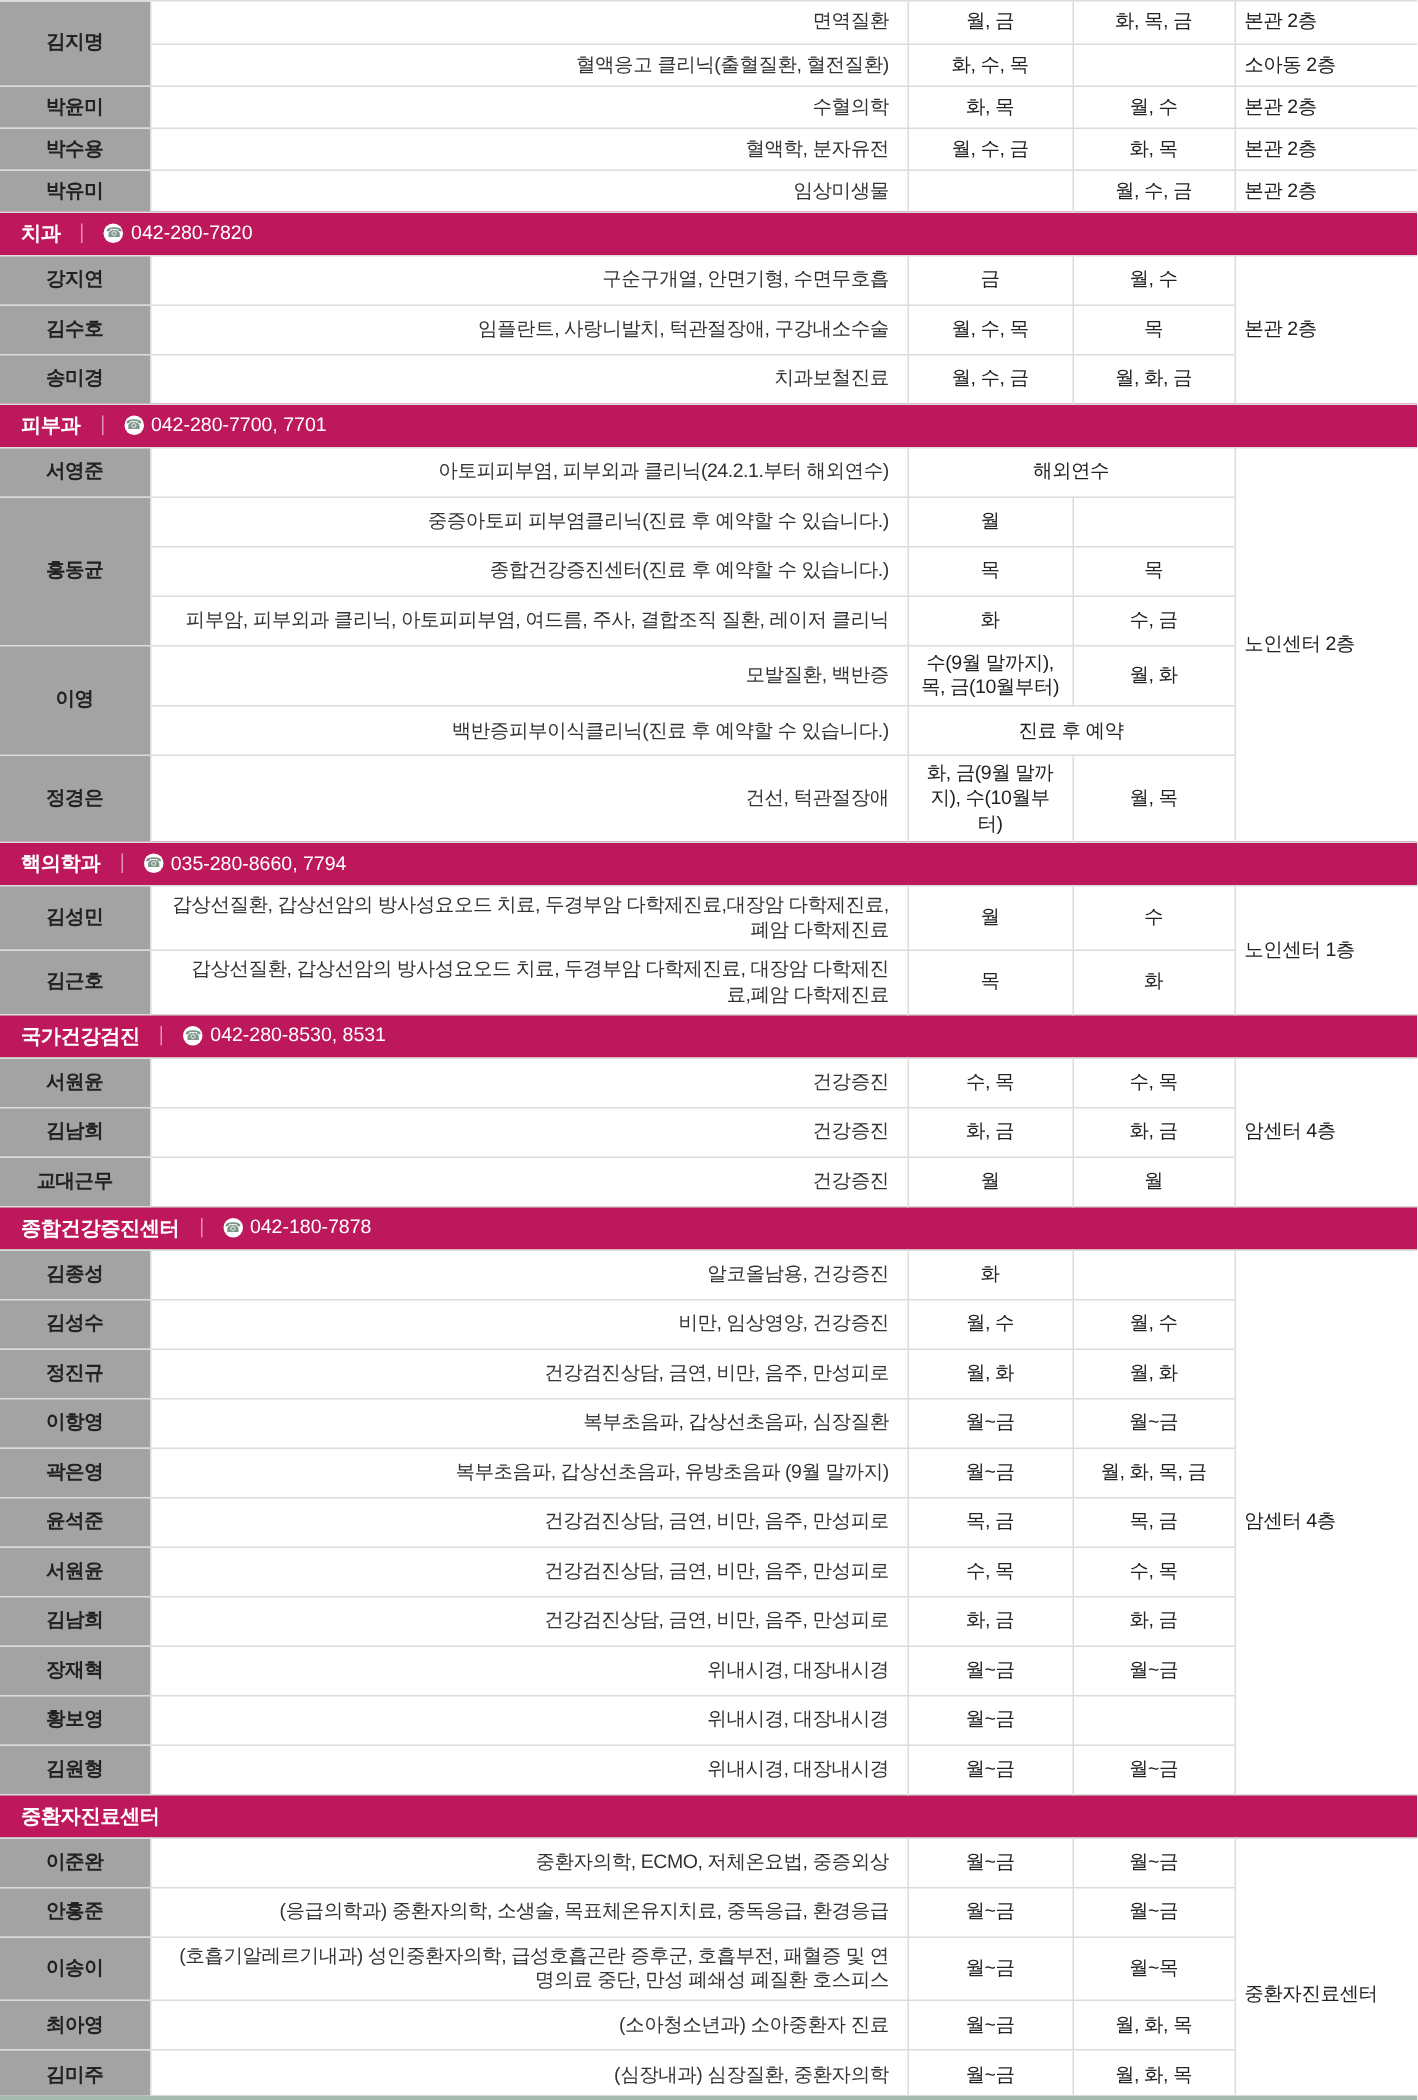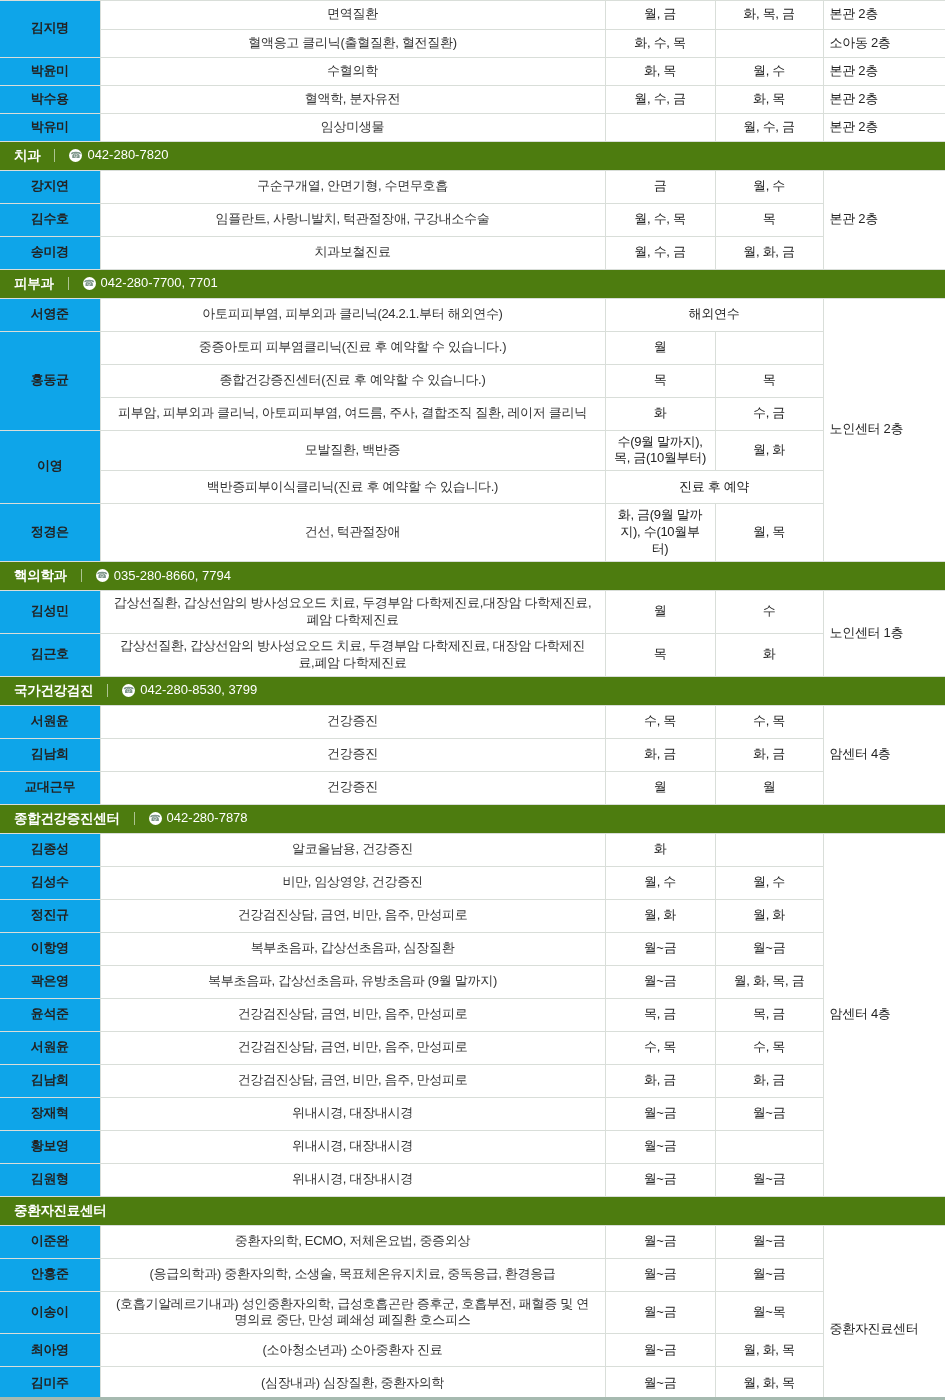--- a/index.html
+++ b/index.html
@@ -24,32 +24,32 @@
     border: 1px solid #d9ded9;
     font-size: 13px;
     color: #333333;
     vertical-align: middle;
     line-height: 1.3;
     letter-spacing: -0.3px;
   }
   tr { height: 33px; }
   tr.compact { height: 28px; }
   td.name {
-    background: #0ea5e9;
+    background: #a3a3a3;
     font-weight: bold;
     color: #222222;
     text-align: center;
     padding: 2px 4px;
   }
-  td.desc { text-align: center; padding: 4px 12px; }
+  td.desc { text-align: right; padding: 4px 12px; }
   td.sched { text-align: center; padding: 3px 8px; color: #222222; }
   td.loc   { padding: 3px 6px; color: #222222; }
   tr.header-row { height: 28px; }
   tr.header-row td {
-    background: #4d7c0f;
+    background: #be185d;
     border-left: none; border-right: none;
     padding: 0 0 0 14px;
   }
   .hdr-flex { display: flex; align-items: center; height: 28px; }
   .hdr-flex .dept {
     color: #ffffff; font-weight: bold; font-size: 13.5px; letter-spacing: -0.3px;
   }
   .hdr-divider {
     width: 1px; height: 13px;
     background: rgba(255,255,255,0.55);
@@ -219,21 +219,21 @@
           <td class="sched">목</td>
           <td class="sched">화</td>
         </tr>
         <tr class="header-row">
           <td colspan="5">
             <div class="hdr-flex">
               <span class="dept">국가건강검진</span>
               <span class="hdr-divider"></span>
               <span class="phone-wrap">
                 <span class="phone-icon">☎</span>
-                <span class="phone-num">042-280-8530, 3799</span>
+                <span class="phone-num">042-280-8530, 8531</span>
               </span>
             </div>
           </td>
         </tr>
         <tr>
           <td class="name">서원윤</td>
           <td class="desc">건강증진</td>
           <td class="sched">수, 목</td>
           <td class="sched">수, 목</td>
           <td class="loc" rowspan="3">암센터 4층</td>
@@ -250,21 +250,21 @@
           <td class="sched">월</td>
           <td class="sched">월</td>
         </tr>
         <tr class="header-row">
           <td colspan="5">
             <div class="hdr-flex">
               <span class="dept">종합건강증진센터</span>
               <span class="hdr-divider"></span>
               <span class="phone-wrap">
                 <span class="phone-icon">☎</span>
-                <span class="phone-num">042-280-7878</span>
+                <span class="phone-num">042-180-7878</span>
               </span>
             </div>
           </td>
         </tr>
         <tr>
           <td class="name">김종성</td>
           <td class="desc">알코올남용, 건강증진</td>
           <td class="sched">화</td>
           <td class="sched"></td>
           <td class="loc" rowspan="11">암센터 4층</td>

